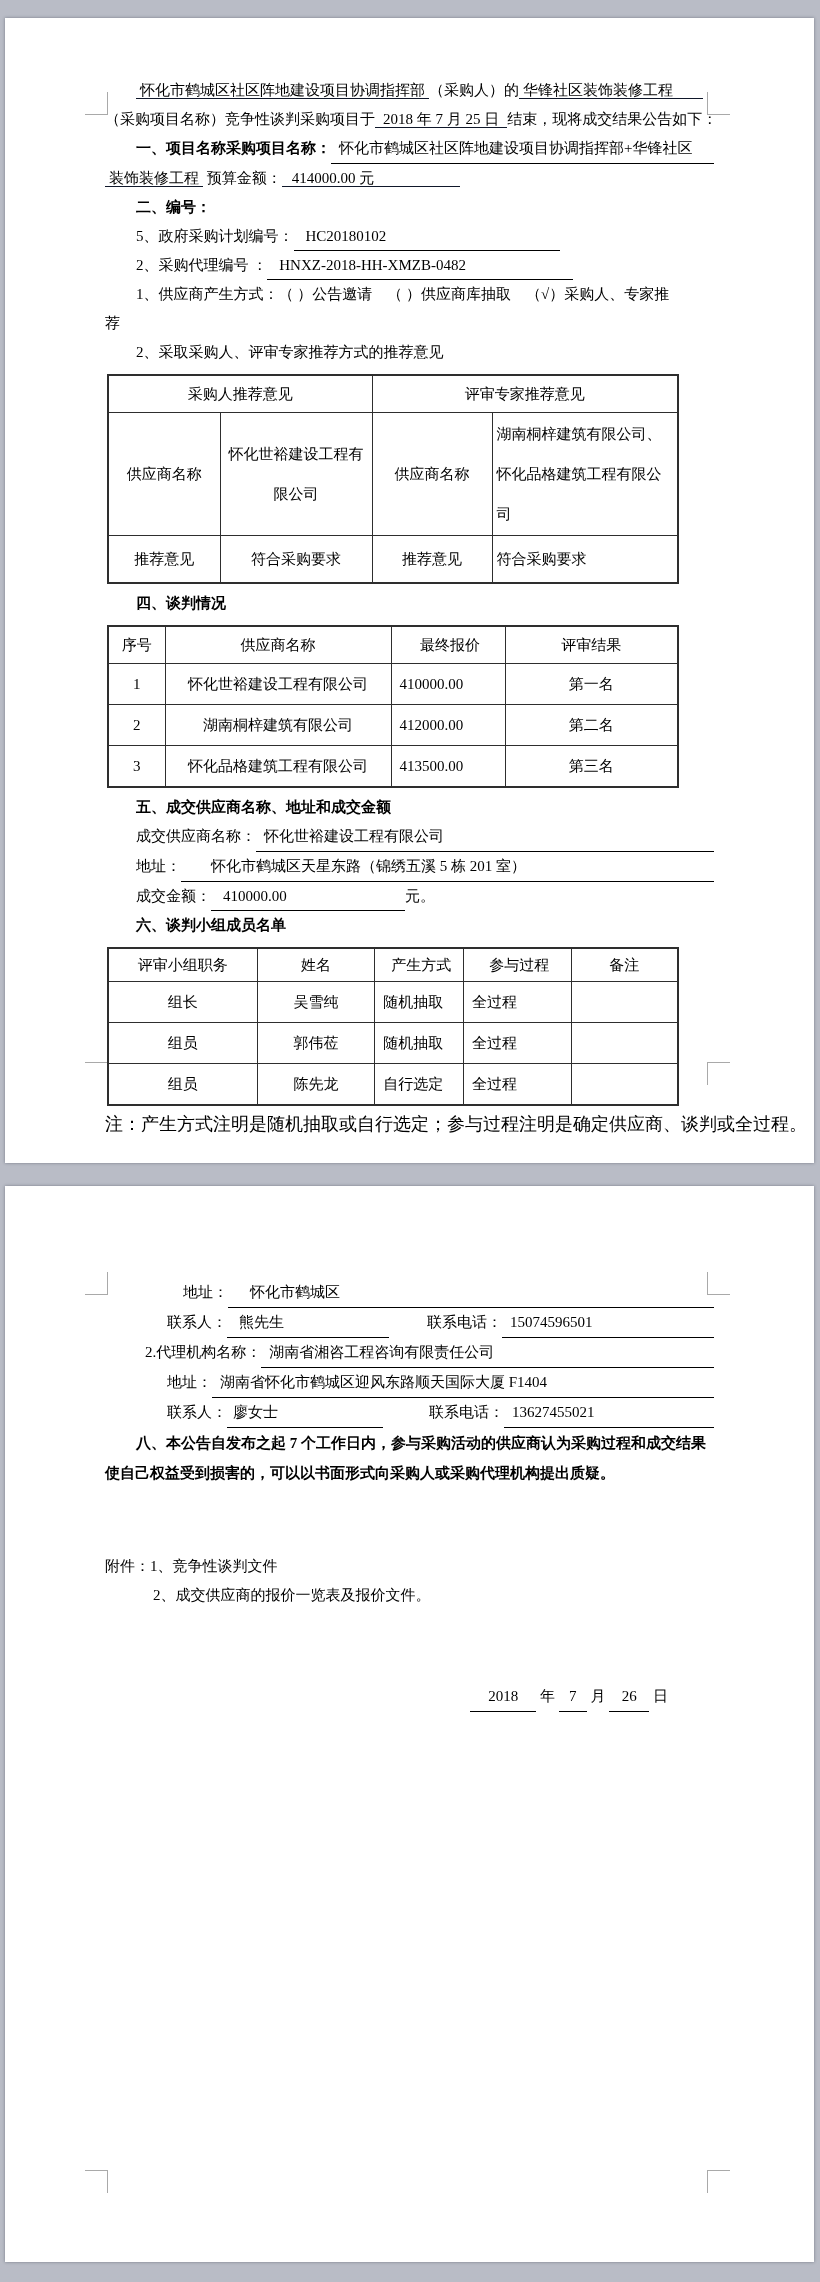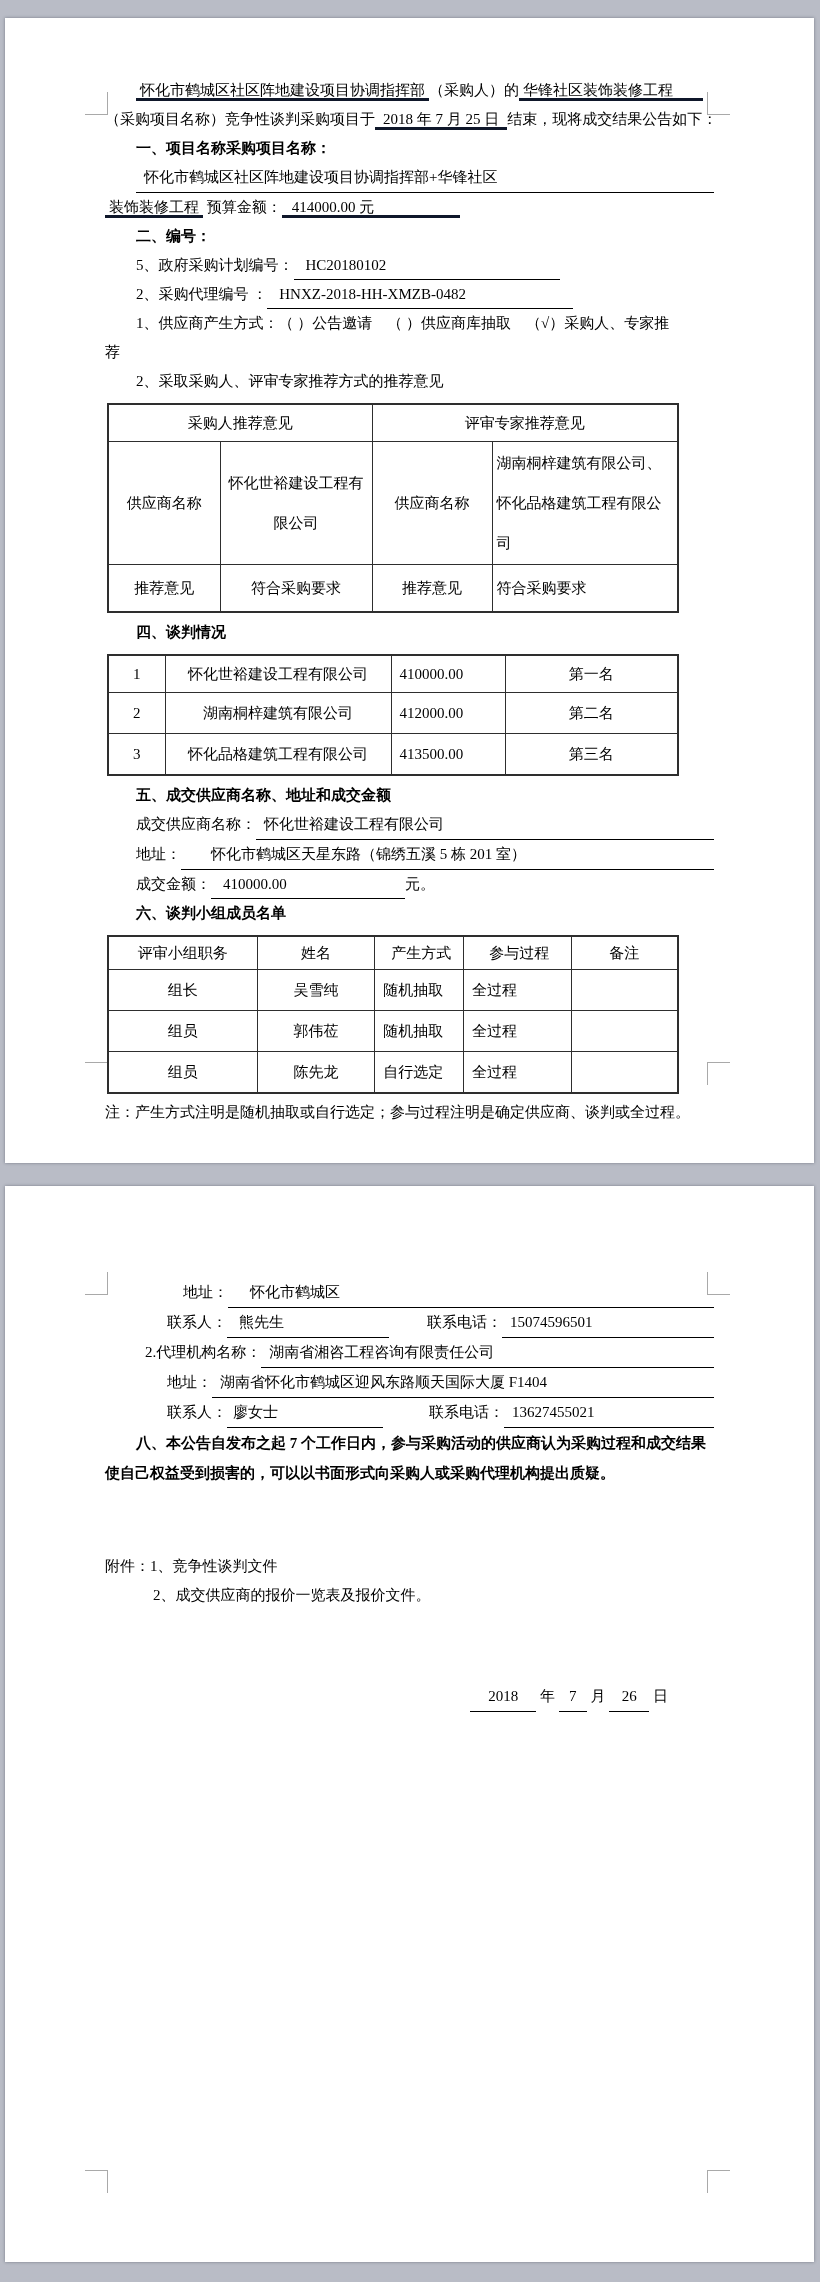--- a/index.html
+++ b/index.html
@@ -18,37 +18,37 @@
   .content { position:absolute; left:100px; right:100px; top:0; }
   .p1c { padding-top:58px; }
   .p2c { padding-top:92px; }
   .ln { line-height:29px; min-height:29px; white-space:nowrap; }
   .wrap { white-space:normal; }
   .ind { padding-left:31px; }
   .b { font-weight:bold; }
   .flexln { display:flex; line-height:29px; min-height:29px; }
   .flexln .lab { white-space:nowrap; }
   .fillu { flex:1; border-bottom:1px solid #000; padding-left:8px; white-space:nowrap; }
-  .u { border-bottom:3px solid #0f172a; padding:0 4px; }
+  .u { border-bottom:1px solid #0f172a; padding:0 4px; }
   .ub { display:inline-block; border-bottom:1px solid #000; padding:0 2px 0 12px; vertical-align:bottom; line-height:27px; }
   table { border-collapse:collapse; table-layout:fixed; width:572px;
           margin:7px 0 5px 2px; border:2px solid #2e2e2e; }
   td { border:1px solid #2e2e2e; text-align:center; padding:1px 4px;
        font-size:15px; overflow:hidden; }
   .t1 tr:nth-child(1) td { height:34px; }
   .t1 tr:nth-child(2) td { height:100px; line-height:40px; }
   .t1 tr:nth-child(3) td { height:44px;margin-left:44px; }
   .t1 td.tl { text-align:left; line-height:40px; }
   .t2 tr:nth-child(1) td { height:34px; }
   .t2 tr:nth-child(n+2) td { height:38px; }
   .t2 td:nth-child(3) { text-align:left; padding-left:8px; }
   .t3 tr:nth-child(1) td { height:30px; }
   .t3 tr:nth-child(n+2) td { height:38px; }
   .t3 td:nth-child(3), .t3 td:nth-child(4) { text-align:left; padding-left:8px; }
-  .note { font-size:15px; line-height:26px; white-space:nowrap; }
+  .note { font-size:18px; line-height:26px; white-space:nowrap; }
   .p8 { font-weight:bold; line-height:30px; text-indent:31px; }
   .sp64 { height:64px; }
   .attach2 { padding-left:48px; }
   .dateln { text-align:right; padding-right:46px; margin-top:72px; line-height:29px; }
   .du { display:inline-block; border-bottom:1px solid #000; text-align:center; }
   .dy { width:66px; } .dm { width:28px; } .dd { width:40px; }
   
   .mark { position:absolute; width:22px; height:22px; }
   .mtl { border-right:1px solid #a9a9a9; border-bottom:1px solid #a9a9a9; left:80px; }
   .mtr { border-left:1px solid #a9a9a9; border-bottom:1px solid #a9a9a9; right:84px; }
@@ -64,21 +64,21 @@
   <div class="mark mtl p1t"></div>
   <div class="mark mtr p1t"></div>
   <div class="mark mbl p1b"></div>
   <div class="mark mbr p1b"></div>
 
   <div class="content p1c">
 
     <div class="ln ind"><span class="u">怀化市鹤城区社区阵地建设项目协调指挥部</span><span>（采购人）的</span><span class="u" style="padding-right:30px;">华锋社区装饰装修工程</span></div>
     <div class="ln"><span>（采购项目名称）竞争性谈判采购项目于</span><span class="u" style="padding:0 8px;">2018 年 7 月 25 日</span><span>结束，现将成交结果公告如下：</span></div>
 
-    <div class="flexln" style="padding-left:31px;flex-direction:column;">
+    <div class="flexln" style="padding-left:31px;">
         <span class="lab b">一、项目名称采购项目名称：</span>
         <span class="fillu">怀化市鹤城区社区阵地建设项目协调指挥部+华锋社区</span>
       </div>
     <div class="ln"><span class="u">装饰装修工程</span> <span>预算金额：</span><span class="u" style="padding:0 86px 0 10px;">414000.00 元</span></div>
 
     <div class="ln ind b">二、编号：</div>
     <div class="ln ind"><span>5、政府采购计划编号：</span><span class="ub" style="width:252px;">HC20180102</span></div>
     <div class="ln ind"><span>2、采购代理编号 ：</span><span class="ub" style="width:292px;">HNXZ-2018-HH-XMZB-0482</span></div>
 
     <div class="ln ind">1、供应商产生方式：（ ）公告邀请　（ ）供应商库抽取　（√）采购人、专家推</div>
@@ -115,20 +115,26 @@
     <div class="ln ind b">四、谈判情况</div>
 
     <table class="t2">
       <colgroup>
           <col style="width:57px">
           <col style="width:226px">
           <col style="width:114px">
           <col style="width:173px">
         </colgroup>
       <tbody>
+          <tr>
+        <td>序号</td>
+        <td>供应商名称</td>
+        <td style="text-align:center;">最终报价</td>
+        <td>评审结果</td>
+      </tr>
       <tr>
         <td>1</td>
         <td>怀化世裕建设工程有限公司</td>
         <td>410000.00</td>
         <td>第一名</td>
       </tr>
       <tr>
         <td>2</td>
         <td>湖南桐梓建筑有限公司</td>
         <td>412000.00</td>

